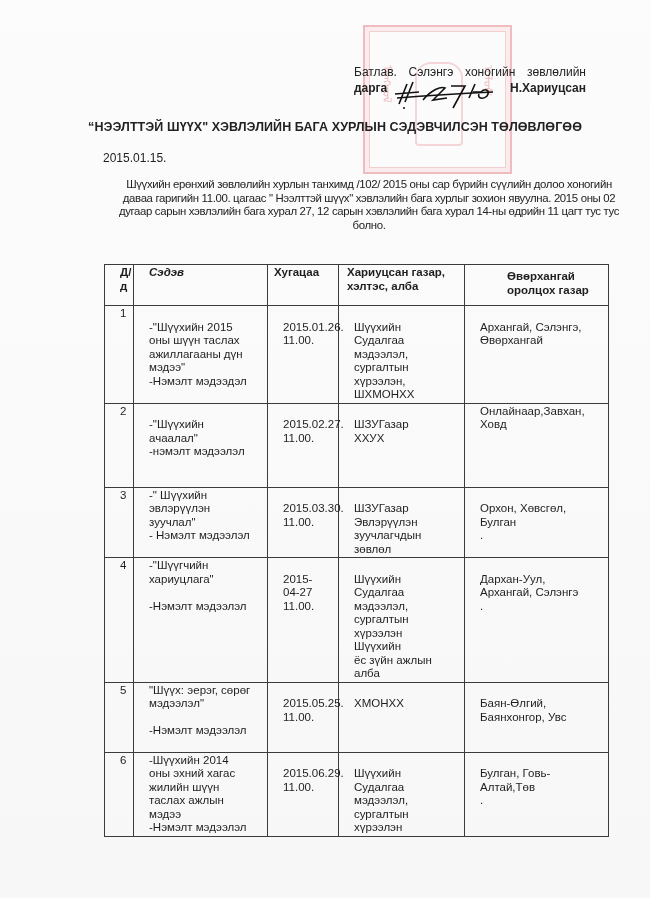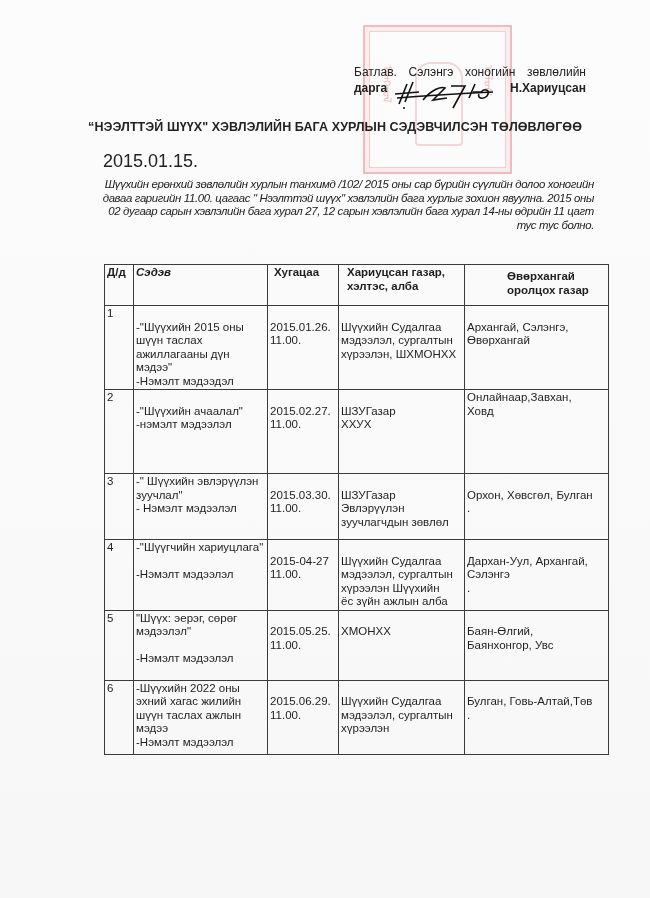--- a/index.html
+++ b/index.html
@@ -34,33 +34,33 @@
   .approve .l1 { display:flex; justify-content:space-between; }
   .approve .l2 { display:flex; justify-content:space-between;font-weight:bold; }
   .signature {
     position:absolute; left:393px; top:78px; width:102px; height:32px;
   }
   .title {
     position:absolute; left:0; top:120px; width:650px; text-align:center;
     font-weight:bold; font-size:12.5px; letter-spacing:0.1px; color:#222;
     padding-left:20px; box-sizing:border-box;
   }
-  .date { position:absolute; left:103px; top:151px; font-size:18px; color:#222; }
+  .date { position:absolute; left:103px; top:151px; font-size:12px; color:#222; }
   .intro {
-    position:absolute; left:88px; top:178px; width:506px;
-    font-style:italic; font-size:11.4px; line-height:13.5px; color:#222;
-    letter-spacing:-0.35px; text-align:right;
+    position:absolute; left:116px; top:178px; width:506px;
+    font-size:11.4px; line-height:13.5px; color:#222;
+    letter-spacing:-0.35px; text-align:center;
   }
   table.plan {
     position:absolute; left:104px; top:264px; width:504px;
     border-collapse:collapse; table-layout:fixed;
     font-size:11.5px; line-height:13.5px; color:#1e1e1e;
   }
   table.plan td, table.plan th {
-    border:1.2px solid #3b3b3b; vertical-align:top; padding:1px 2px;
+    border:1.2px solid #3b3b3b; vertical-align:top; padding:1px 15px;
     font-weight:normal; text-align:left;margin-top:28px;
   }
   table.plan th { font-weight:bold; font-size:11.5px; }
   .c1 { width:29px; } .c2 { width:134px; } .c3 { width:71px; } .c4 { width:126px; } .c5 { width:144px; }
   .th-center { text-align:left;font-style:italic; }
   .num { font-size:11.5px; }
   .cell-inner { white-space:pre-line; }
   .just { text-align:justify; }
 </style>
 </head>
@@ -189,21 +189,21 @@
 11.00.</span></td>
       <td><span class="cell-inner">
 ХМОНХХ</span></td>
       <td><span class="cell-inner">
 Баян-Өлгий,
  Баянхонгор, Увс</span></td>
     </tr>
 
     <tr style="height:74px">
       <td class="num"><span>6</span></td>
-      <td class="just"><span class="cell-inner">-Шүүхийн 2022 оны эхний хагас жилийн шүүн таслах ажлын мэдээ
+      <td class="just"><span class="cell-inner">-Шүүхийн 2014 оны эхний хагас жилийн шүүн таслах ажлын мэдээ
 -Нэмэлт мэдээлэл</span></td>
       <td><span class="cell-inner">
 2015.06.29.
 11.00.</span></td>
       <td class="just"><span class="cell-inner">
 Шүүхийн Судалгаа мэдээлэл, сургалтын хүрээлэн</span></td>
       <td><span class="cell-inner">
 Булган,  Говь-Алтай,Төв
 .</span></td>
     </tr>

